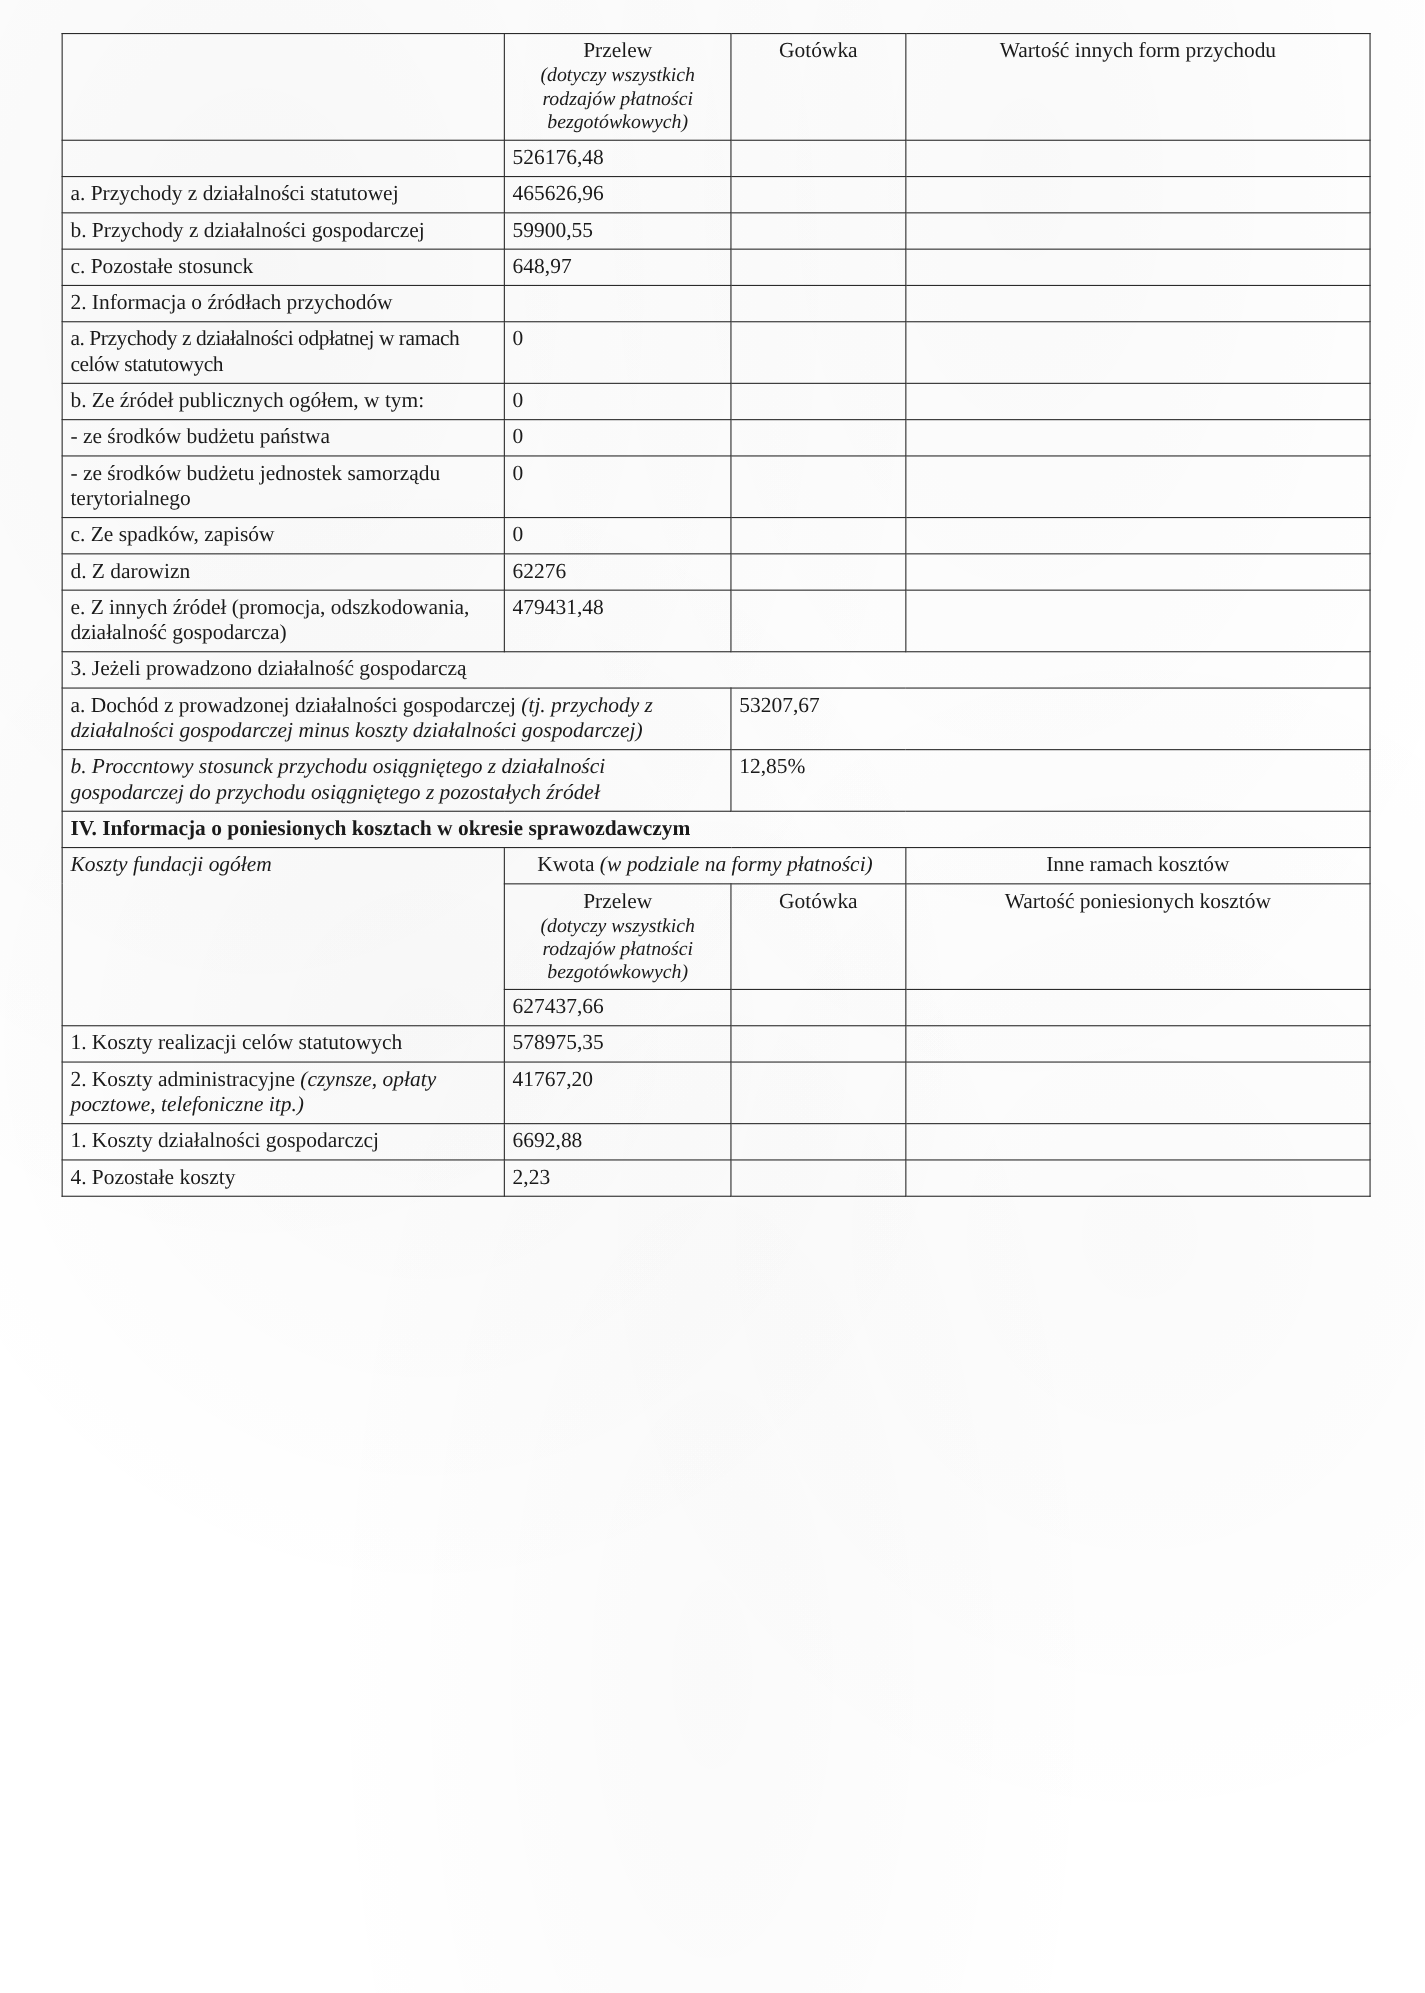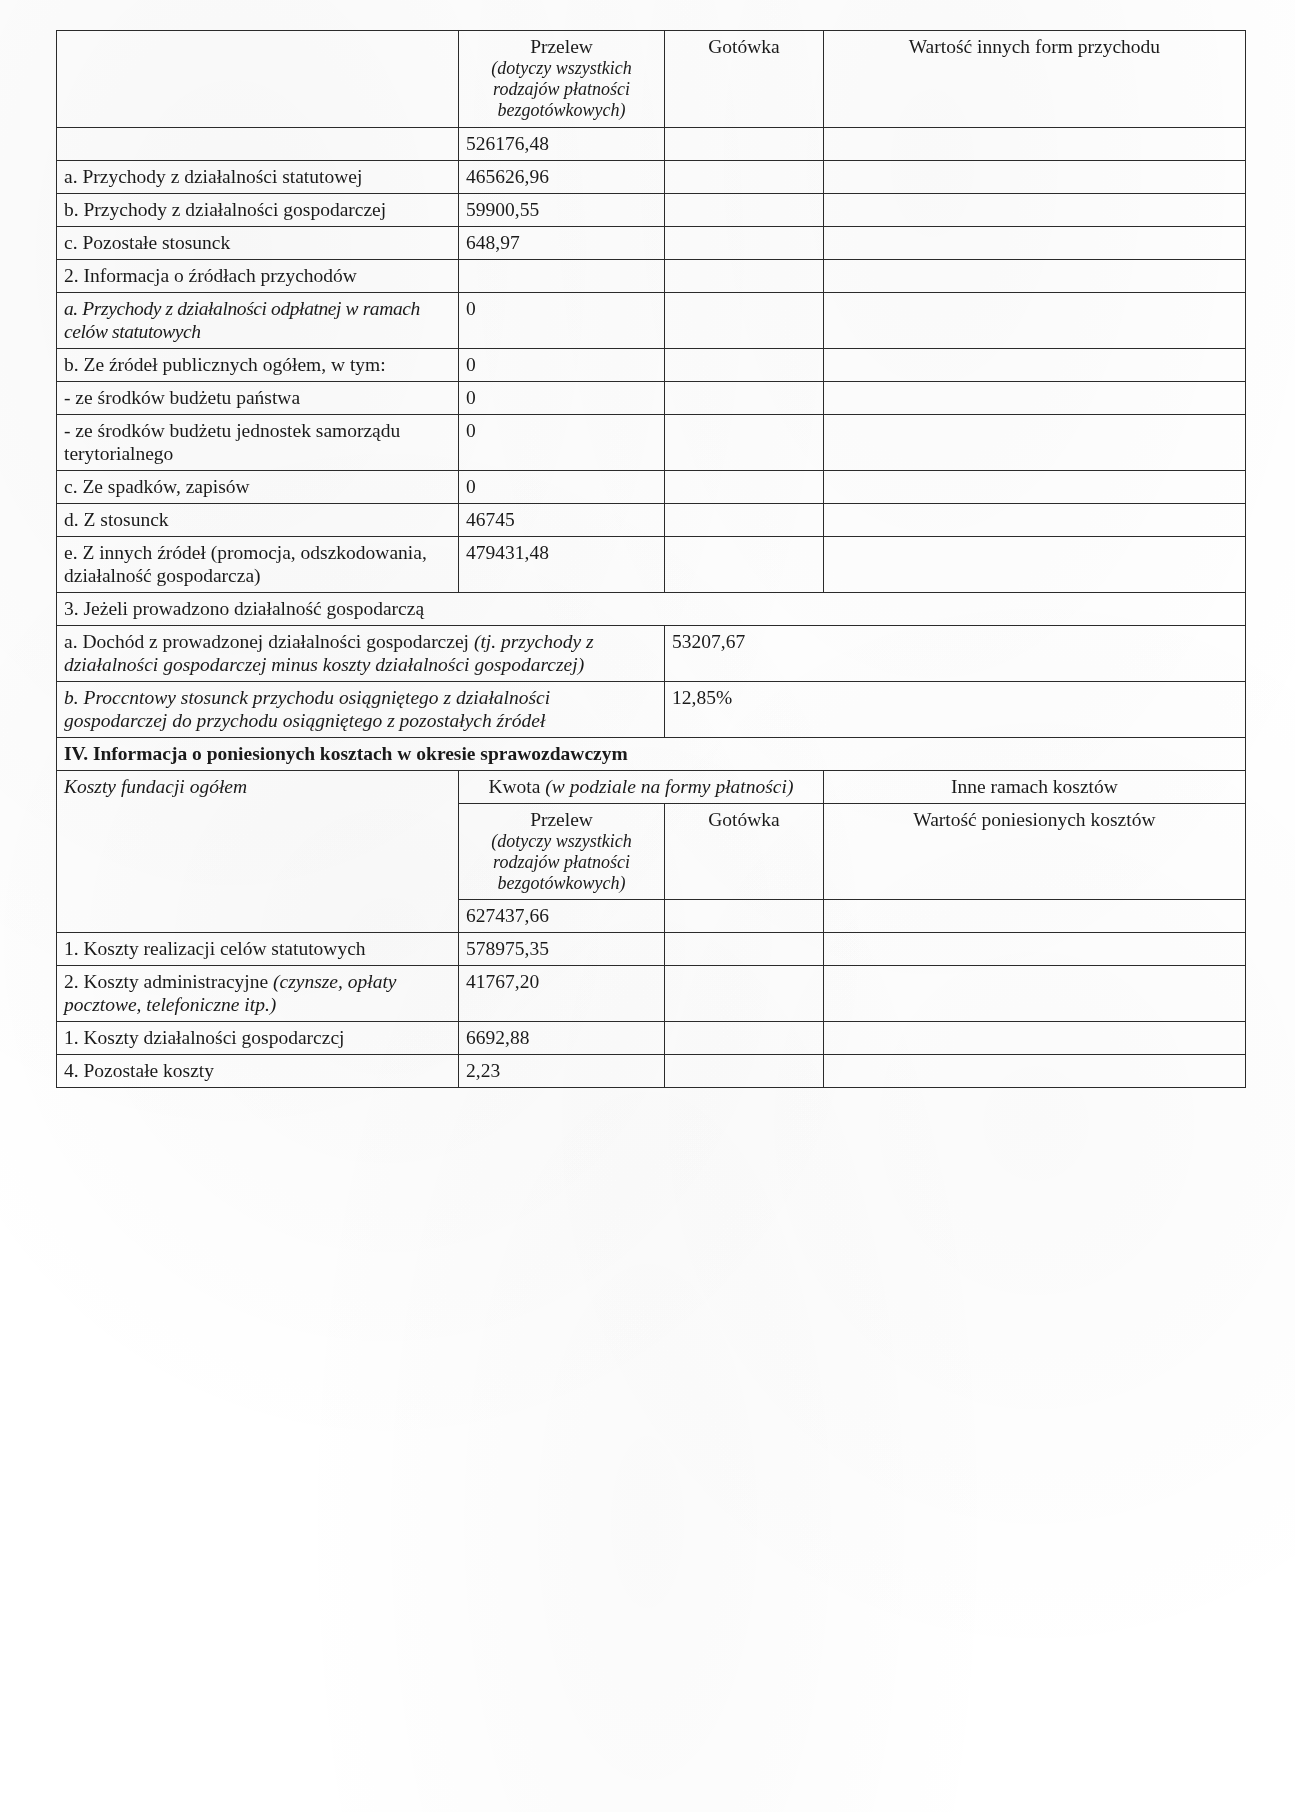--- a/index.html
+++ b/index.html
@@ -61,21 +61,21 @@
   .val { font-size: 20px; margin-left: 28px; }
   .pad-mid { padding-top: 9px; }
   .pad-more { padding-top: 14px; font-style: italic; }
   .hdrcell { text-align: center; }
   .section-head {
     font-weight: bold;
     font-size: 20.5px;
     padding: 7px 8px 8px 8px;
   }
   .sub { font-size: 18px; }
-  .tight { letter-spacing: -0.4px; font-style: italic; }
+  .tight { letter-spacing: -0.4px; }
 </style>
 </head>
 <body>
 
 <div class="scan-noise"></div>
 
 <div class="page">
 
   <table class="doc">
     <colgroup>
@@ -160,22 +160,22 @@
       </tr>
 
       <tr>
         <td class="pad-mid">c. Ze spadków, zapisów</td>
         <td class="val pad-mid">0</td>
         <td></td>
         <td class="nb-right"></td>
       </tr>
 
       <tr>
-        <td class="pad-mid">d. Z stosunck</td>
-        <td class="val pad-mid">46745</td>
+        <td class="pad-mid">d. Z darowizn</td>
+        <td class="val pad-mid">62276</td>
         <td></td>
         <td class="nb-right"></td>
       </tr>
 
       <tr>
         <td>e. Z innych źródeł (promocja, odszkodowania, działalność gospodarcza)</td>
         <td class="val">479431,48</td>
         <td></td>
         <td class="nb-right"></td>
       </tr>

